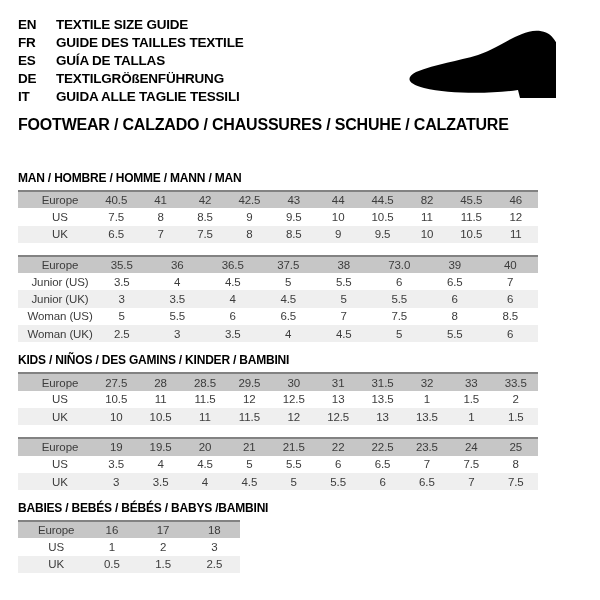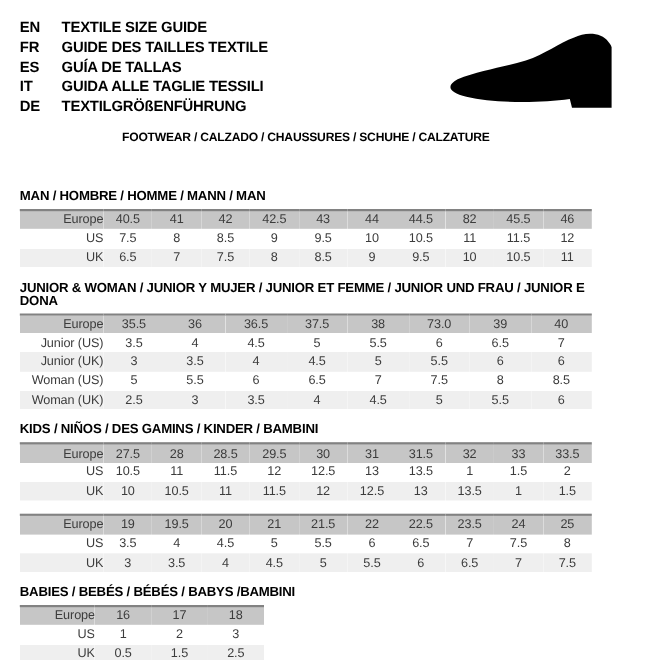--- a/index.html
+++ b/index.html
@@ -23,25 +23,24 @@
     line-height: 18px;
     font-size: 13.5px;
     font-weight: bold;
     letter-spacing: -0.2px;
   }
   .lang-code { width: 38px; flex: 0 0 38px; }
   .lang-label { flex: 1; }
 
   .category-line {
     margin-top: 10px;
-    font-size: 11px;
+    font-size: 16px;
     font-weight: bold;
     letter-spacing: -0.2px;
     line-height: 18px;
-    text-align: center;
   }
 
   
   .shoe-wrap {
     position: absolute;
     left: 398px;
     top: 26px;
     width: 180px;
     height: 76px;
   }
@@ -72,21 +71,21 @@
     padding: 0;
     font-size: 11.5px;
     letter-spacing: -0.1px;
     color: var(--table-text, #3c3c3c);
     text-align: center;
     white-space: nowrap;
     overflow: hidden;
   }
   table.size-table td.label-cell {
     width: 76px;
-    text-align: right;
+    text-align: center;
     padding-left: 8px;
   }
   table.size-table.compact td.label-cell { width: 68px; }
   table.size-table.compact td { width: 51px; }
 
   tr.head-row {
     background: var(--header-bg, #c6c6c6);
     border-top: 2px solid var(--top-border, #828282);
   }
   tr.row-a { background: var(--row-alt, #ffffff); }
@@ -104,26 +103,26 @@
     </div>
     <div class="lang-row">
       <span class="lang-code">FR</span>
       <span class="lang-label">GUIDE DES TAILLES TEXTILE</span>
     </div>
     <div class="lang-row">
       <span class="lang-code">ES</span>
       <span class="lang-label">GUÍA DE TALLAS</span>
     </div>
     <div class="lang-row">
+      <span class="lang-code">DE</span>
+      <span class="lang-label">TEXTILGRÖßENFÜHRUNG</span>
+    </div>
+    <div class="lang-row">
       <span class="lang-code">IT</span>
       <span class="lang-label">GUIDA ALLE TAGLIE TESSILI</span>
-    </div>
-    <div class="lang-row">
-      <span class="lang-code">DE</span>
-      <span class="lang-label">TEXTILGRÖßENFÜHRUNG</span>
     </div>
   </div>
 
   <div class="shoe-wrap" style="color: rgb(0, 0, 0);">
     <svg viewBox="0 0 180 76" xmlns="http://www.w3.org/2000/svg" aria-hidden="true">
       <path fill="currentColor" d="
         M18,46
         C38,38 60,35 80,29
         C98,23 110,13 124,8
         C134,3 149,3 155,12
@@ -180,21 +179,20 @@
               <td>9.5</td>
               <td>10</td>
               <td>10.5</td>
               <td>11</td>
             </tr>
           </tbody>
       </table>
     </section>
 
     <section class="size-section">
-      <h2 class="section-title">JUNIOR &amp; WOMAN / JUNIOR Y MUJER / JUNIOR ET FEMME / JUNIOR UND FRAU / JUNIOR E DONA</h2>
       <table class="size-table">
         <tbody>
             <tr class="head-row">
               <td class="label-cell">Europe</td>
               <td>35.5</td>
               <td>36</td>
               <td>36.5</td>
               <td>37.5</td>
               <td>38</td>
               <td>73.0</td>

